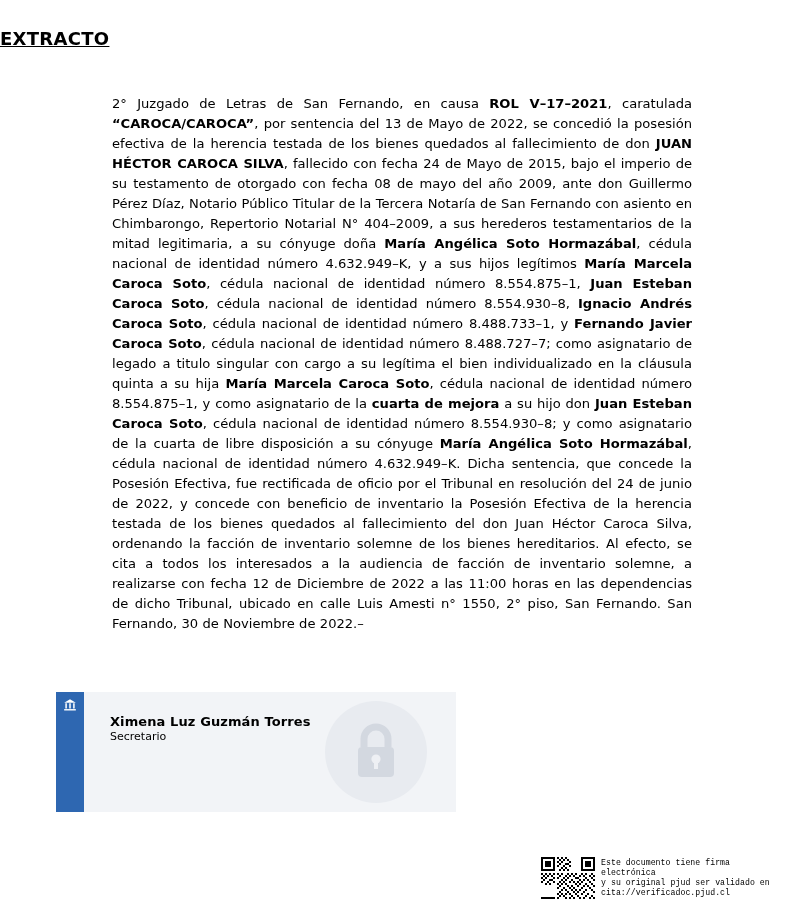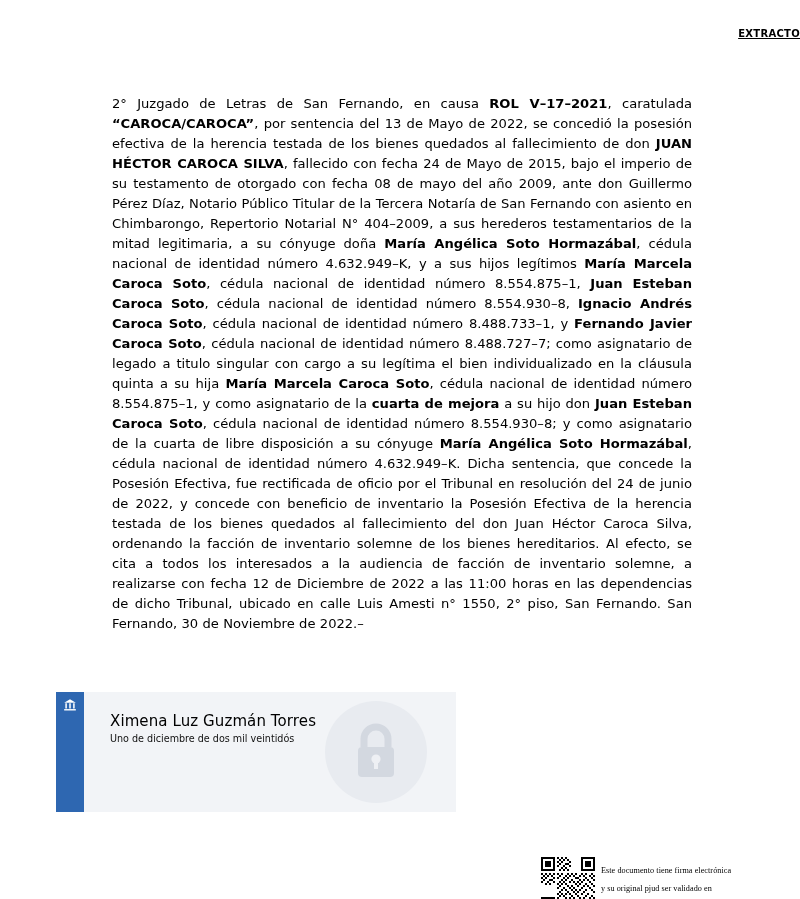--- a/index.html
+++ b/index.html
@@ -15,23 +15,23 @@
     position: relative;
     overflow: hidden;
   }
   .page {
     position: relative;
     width: 800px;
     height: 899px;
     box-sizing: border-box;
   }
   .doc-title {
-    text-align: right;
+    text-align: left;
     font-weight: bold;
-    font-size: 10px;
+    font-size: 18px;
     letter-spacing: 0.3px;
     text-decoration: underline;
     margin-top: 28px;
     margin-bottom: 0;
   }
   .body-block {
     position: absolute;
     left: 112px;
     top: 66px;
     width: 580px;
@@ -71,22 +71,22 @@
     font-size: 14px;
     line-height: 16px;
   }
   .sig-text {
     flex: 1 1 auto;
     padding: 22px 0 0 26px;
     position: relative;
     z-index: 2;
   }
   .sig-name {
-    font-weight: normal;
-    font-size: 15px;
+    font-weight: bold;
+    font-size: 13px;
     line-height: 15px;
     letter-spacing: 0.1px;
   }
   .sig-role, .sig-org {
     font-size: 11px;
     line-height: 15px;
   }
   .sig-date, .sig-time {
     font-size: 9.6px;
     line-height: 13px;
@@ -117,22 +117,21 @@
     flex: 0 0 54px;
   }
   .verify-text {
     margin-left: 6px;
     padding-top: 1px;
   }
   .verify-line {
     font-size: 8.2px;
     line-height: 10px;
     letter-spacing: 0.05px;
-    font-family: Liberation Serif, serif;
-    margin-top: 8px;
+    font-family: Liberation Mono, monospace;
   }
   .verify-code {
     font-size: 8.2px;
     line-height: 10px;
     margin-top: 9px;
   }
 </style>
 </head>
 <body>
 
@@ -160,21 +159,21 @@
         <circle cx="52" cy="52" r="51" fill="#e8ebf0"></circle>
         <rect x="34" y="47" width="36" height="30" rx="4" fill="#d3d8e0"></rect>
         <path d="M40 47 v-8 a12 12 0 0 1 24 0 v8" fill="none" stroke="#d3d8e0" stroke-width="7"></path>
         <circle cx="52" cy="59" r="4.6" fill="#eef0f4"></circle>
         <rect x="50" y="60" width="4" height="9" fill="#eef0f4"></rect>
       </svg>
     </div>
 
     <div class="sig-text">
       <div class="sig-name">Ximena Luz Guzmán Torres</div>
-      <div class="sig-date">Uno de diciembre de dos mil veintidós</div>
+      <div class="sig-role">Secretario</div>
     </div>
   </div>
 
   <div class="verify-block">
     <div class="qr">
       <svg width="54" height="54" viewBox="0 0 27 27" shape-rendering="crispEdges" aria-hidden="true">
         <rect width="27" height="27" fill="#ffffff"></rect>
         <g fill="#000000">
           <rect x="0" y="0" width="7" height="7"></rect>
             <rect x="1" y="1" width="5" height="5" fill="#ffffff"></rect>

